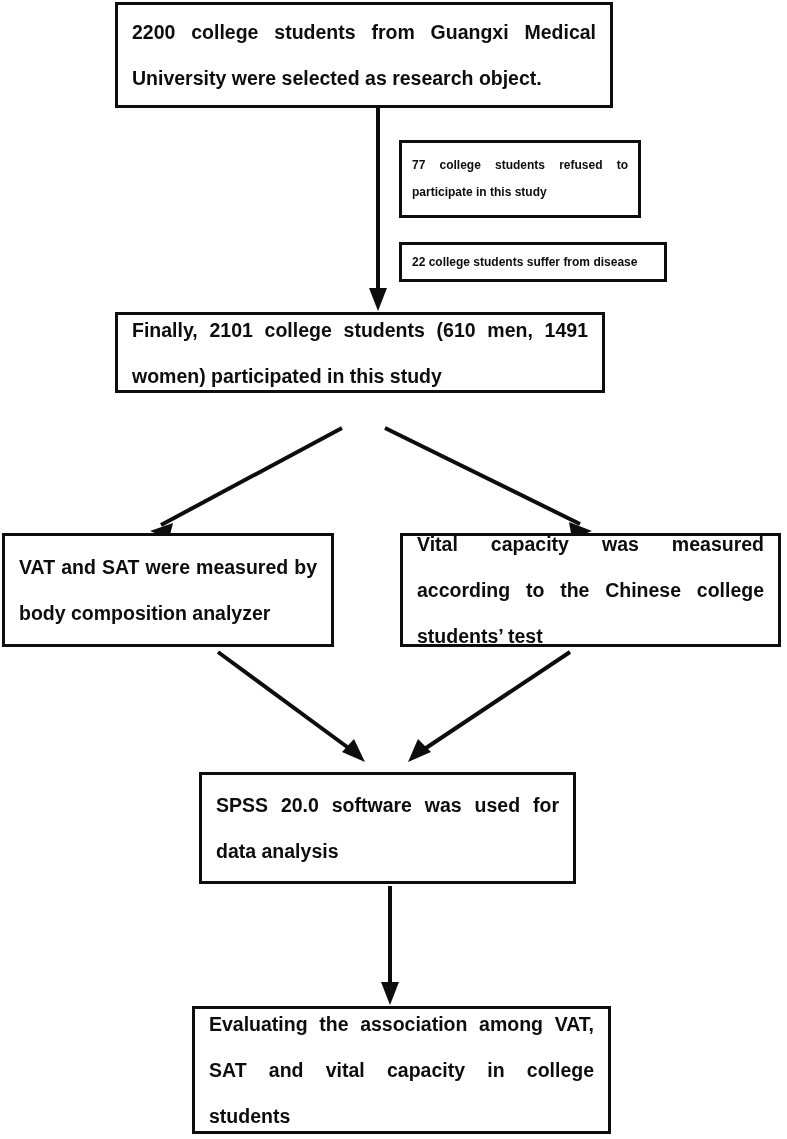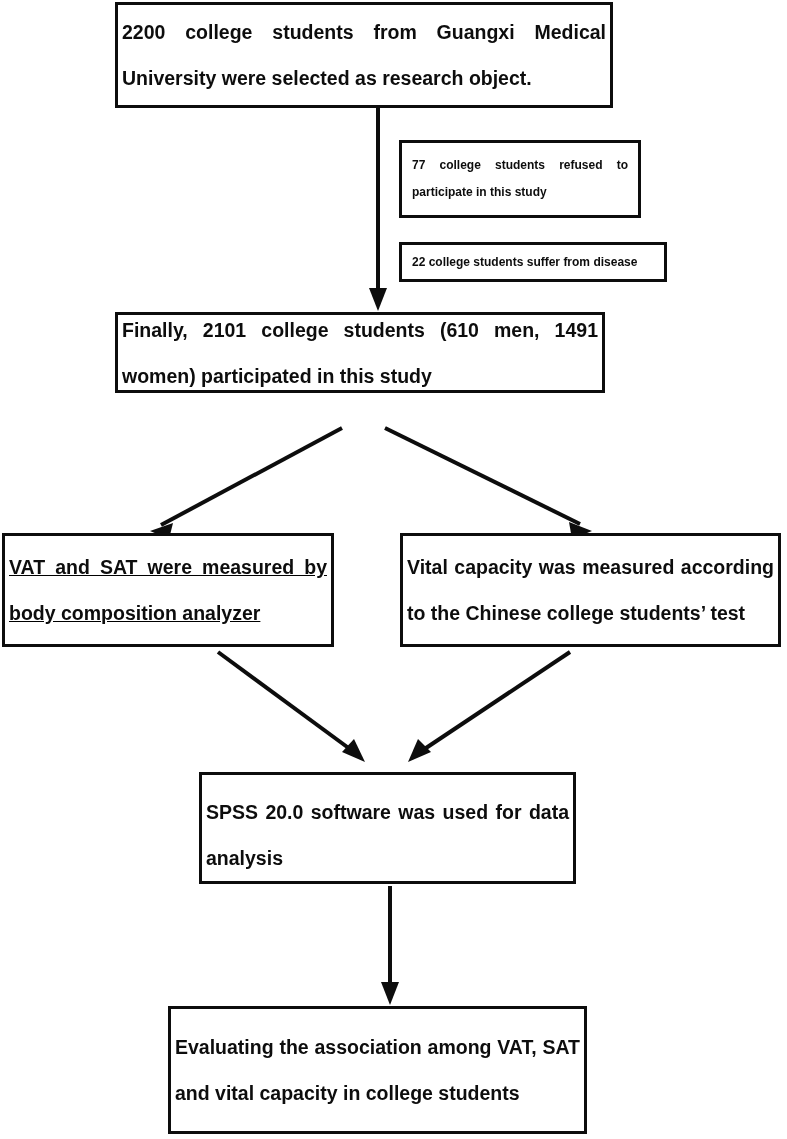--- a/index.html
+++ b/index.html
@@ -21,21 +21,21 @@
     border: 3px solid #0d0d0d;
     background: #ffffff;
     display: flex;
     align-items: center;
   }
   .node .txt {
     display: block;
     width: 100%;
     font-weight: bold;
     color: #0d0d0d;
-    padding: 0 4px;
+    padding: 0 14px;
     box-sizing: border-box;
   }
   
   .big .txt {
     font-size: 19.5px;
     line-height: 46px;
     text-align: justify;
     text-align-last: left;
   }
   
@@ -113,29 +113,29 @@
   </div>
 
   <div class="node small one-line" style="left:399px; top:242px; width:268px; height:40px;">
     <span class="txt">22 college students suffer from disease</span>
   </div>
 
   <div class="node big" style="left:115px; top:312px; width:490px; height:81px;">
     <span class="txt">Finally, 2101 college students (610 men, 1491 women) participated in this study</span>
   </div>
 
-  <div class="node big" style="left:2px; top:533px; width:332px; height:114px;text-decoration:underline;">
+  <div class="node big" style="left:2px; top:533px; width:332px; height:114px;">
     <span class="txt">VAT and SAT were measured by body composition analyzer</span>
   </div>
 
   <div class="node big" style="left:400px; top:533px; width:381px; height:114px;">
     <span class="txt">Vital capacity was measured according to the Chinese college students’ test</span>
   </div>
 
-  <div class="node big" style="left:199px; top:772px; width:377px; height:112px;align-items:flex-end;">
+  <div class="node big" style="left:199px; top:772px; width:377px; height:112px;">
     <span class="txt">SPSS 20.0 software was used for data analysis</span>
   </div>
 
-  <div class="node big" style="left:168px; top:1006px; width:419px; height:128px;">
+  <div class="node big" style="left:192px; top:1006px; width:419px; height:128px;">
     <span class="txt">Evaluating the association among VAT, SAT and vital capacity in college students</span>
   </div>
 
 </div>
 
 </body></html>

